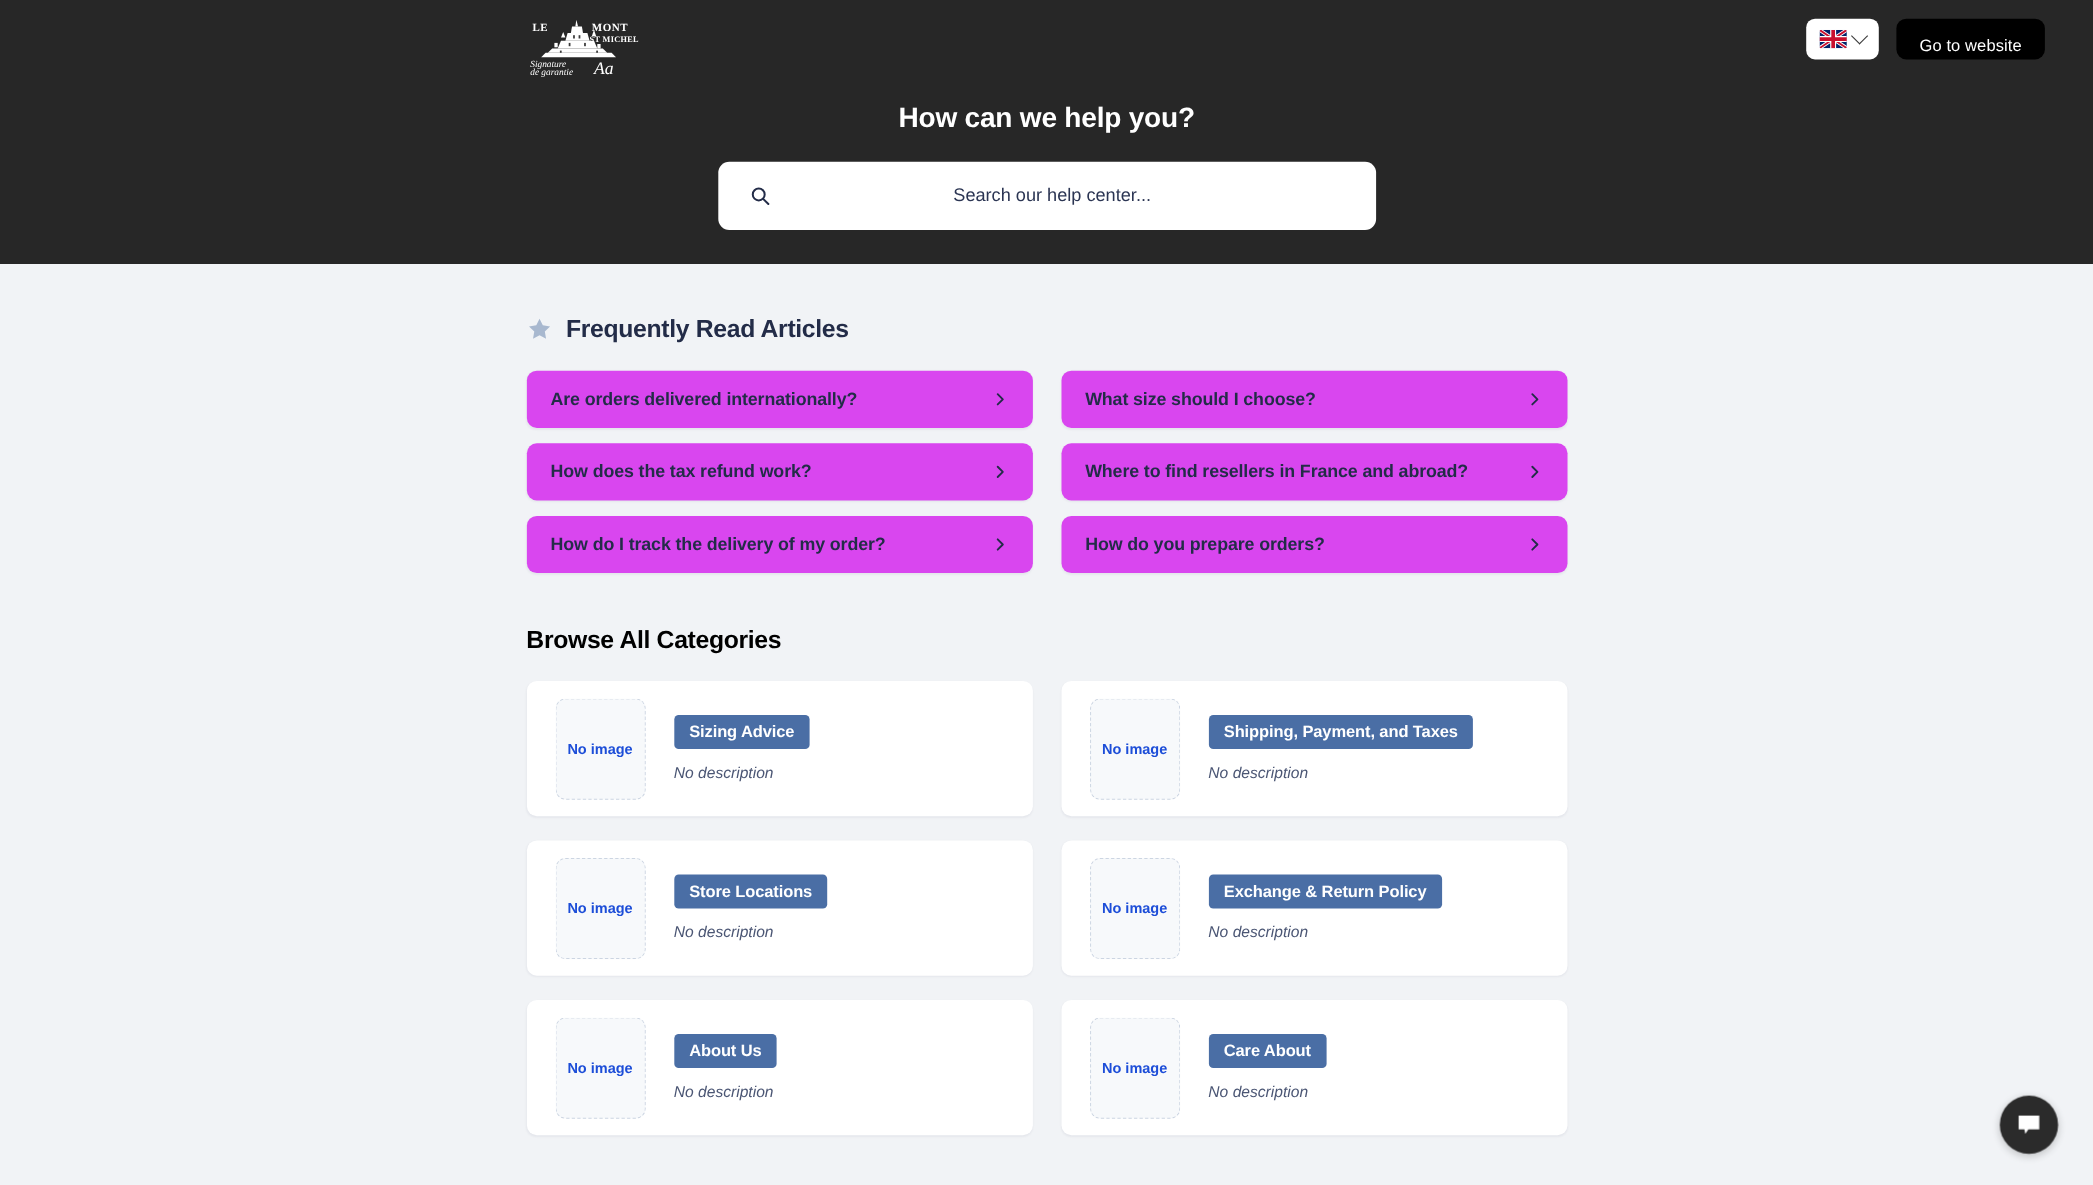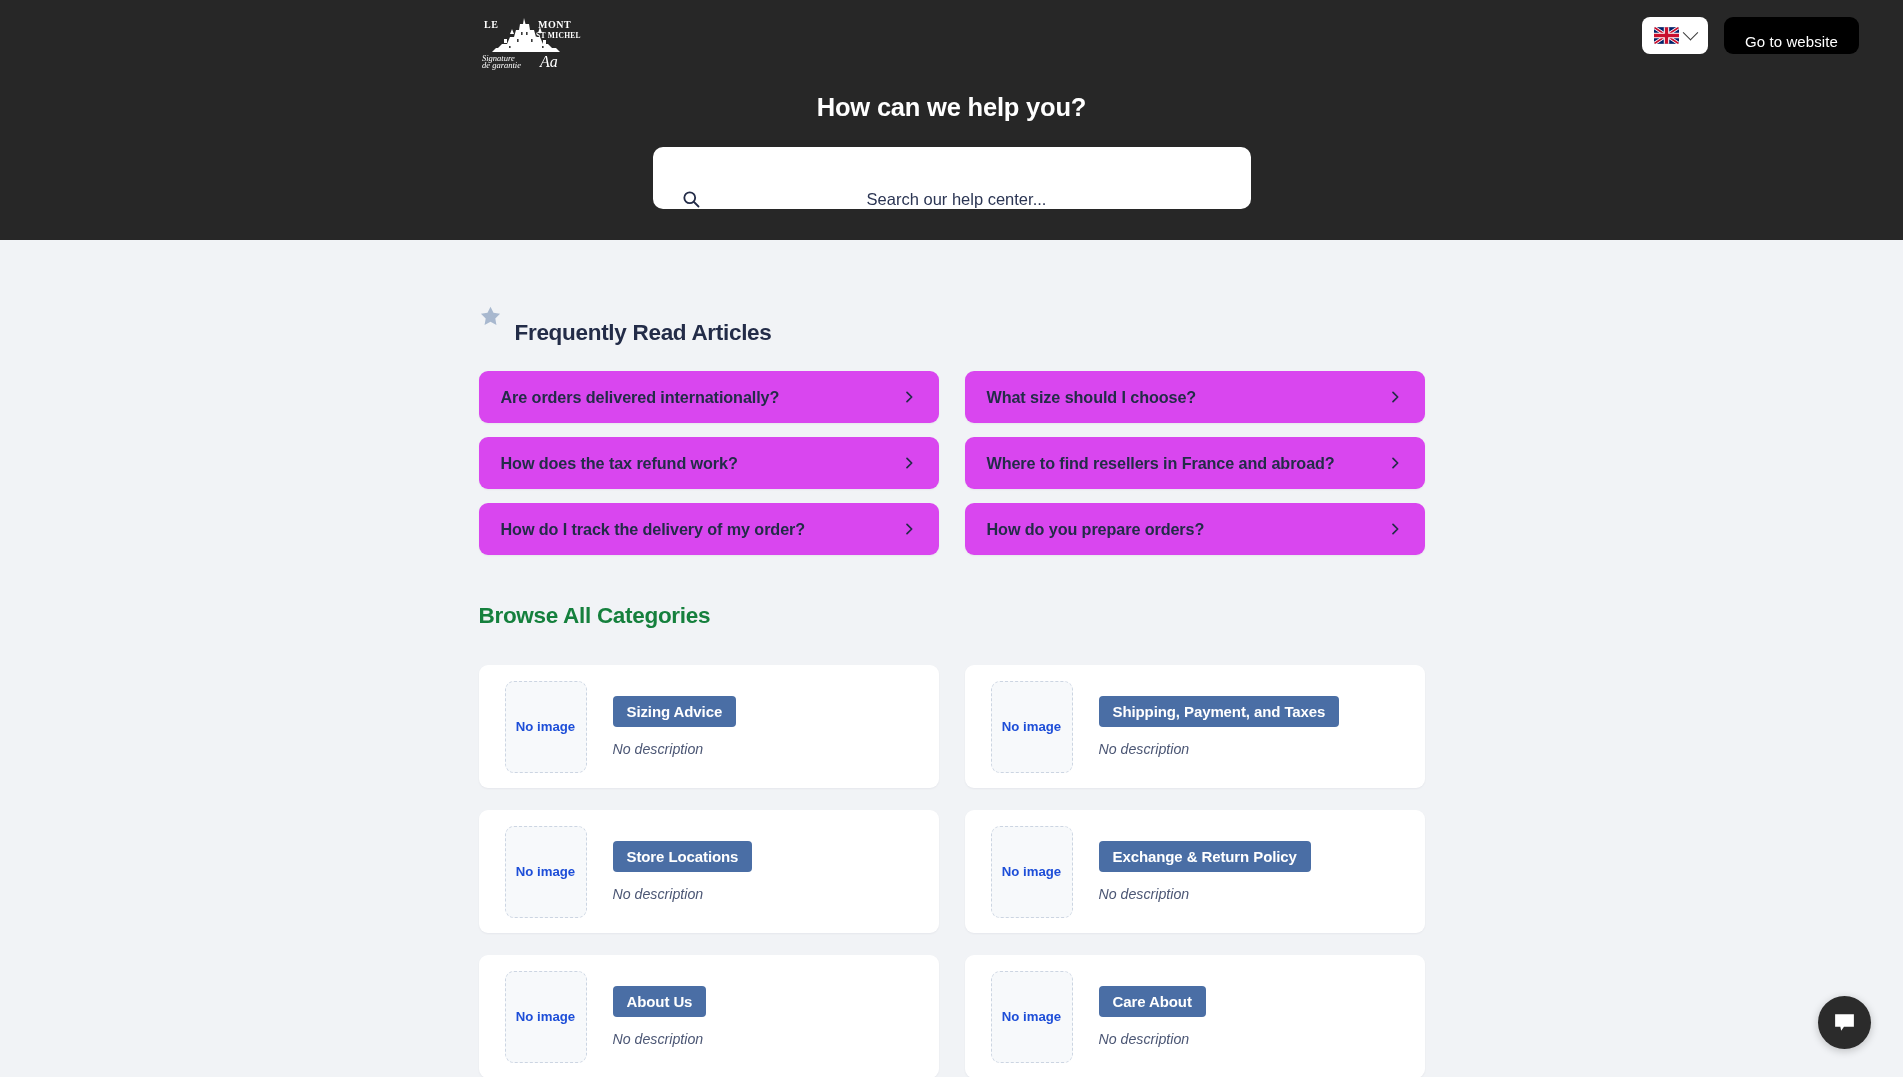--- a/index.html
+++ b/index.html
@@ -101,21 +101,21 @@
   .search-wrap {
     position: absolute;
     top: 147px;
     left: 50%;
     transform: translateX(-50%);
     width: 598px;
     height: 62px;
     background: #ffffff;
     border-radius: 10px;
     display: flex;
-    align-items: flex-end;
+    align-items: center;
     cursor: text;
   }
   .search-icon {
     position: absolute;
     left: 28px;
     width: 20px; height: 20px;
     color: #232c48;
     display: block;
   }
   .search-placeholder {
@@ -140,21 +140,20 @@
     align-items: center;
     gap: 13px;
     margin-bottom: 25px;
   }
   .star-icon { width: 23px; height: 23px; display: block; color: #a8b8cf; flex: none; }
   .section-title {
     font-size: 22.5px;
     font-weight: 700;
     color: #232c48;
     letter-spacing: -0.3px;
-    margin-top: 34px;
   }
 
   .grid-2 {
     display: grid;
     grid-template-columns: 1fr 1fr;
     column-gap: 26px;
     row-gap: 14px;
   }
 
   
@@ -177,24 +176,24 @@
   }
   .chev-right {
     width: 16px; height: 16px;
     color: #232c48;
     flex: none;
     display: block;
   }
 
   .browse-head {
     margin-top: 48px;
-    margin-bottom: 36px;
+    margin-bottom: 24px;
     font-size: 22.5px;
     font-weight: 700;
-    color: #15803d;
+    color: #000000;
     letter-spacing: -0.3px;
   }
 
   
   .cat-grid {
     display: grid;
     grid-template-columns: 1fr 1fr;
     column-gap: 26px;
     row-gap: 22px;
     padding-bottom: 60px;

